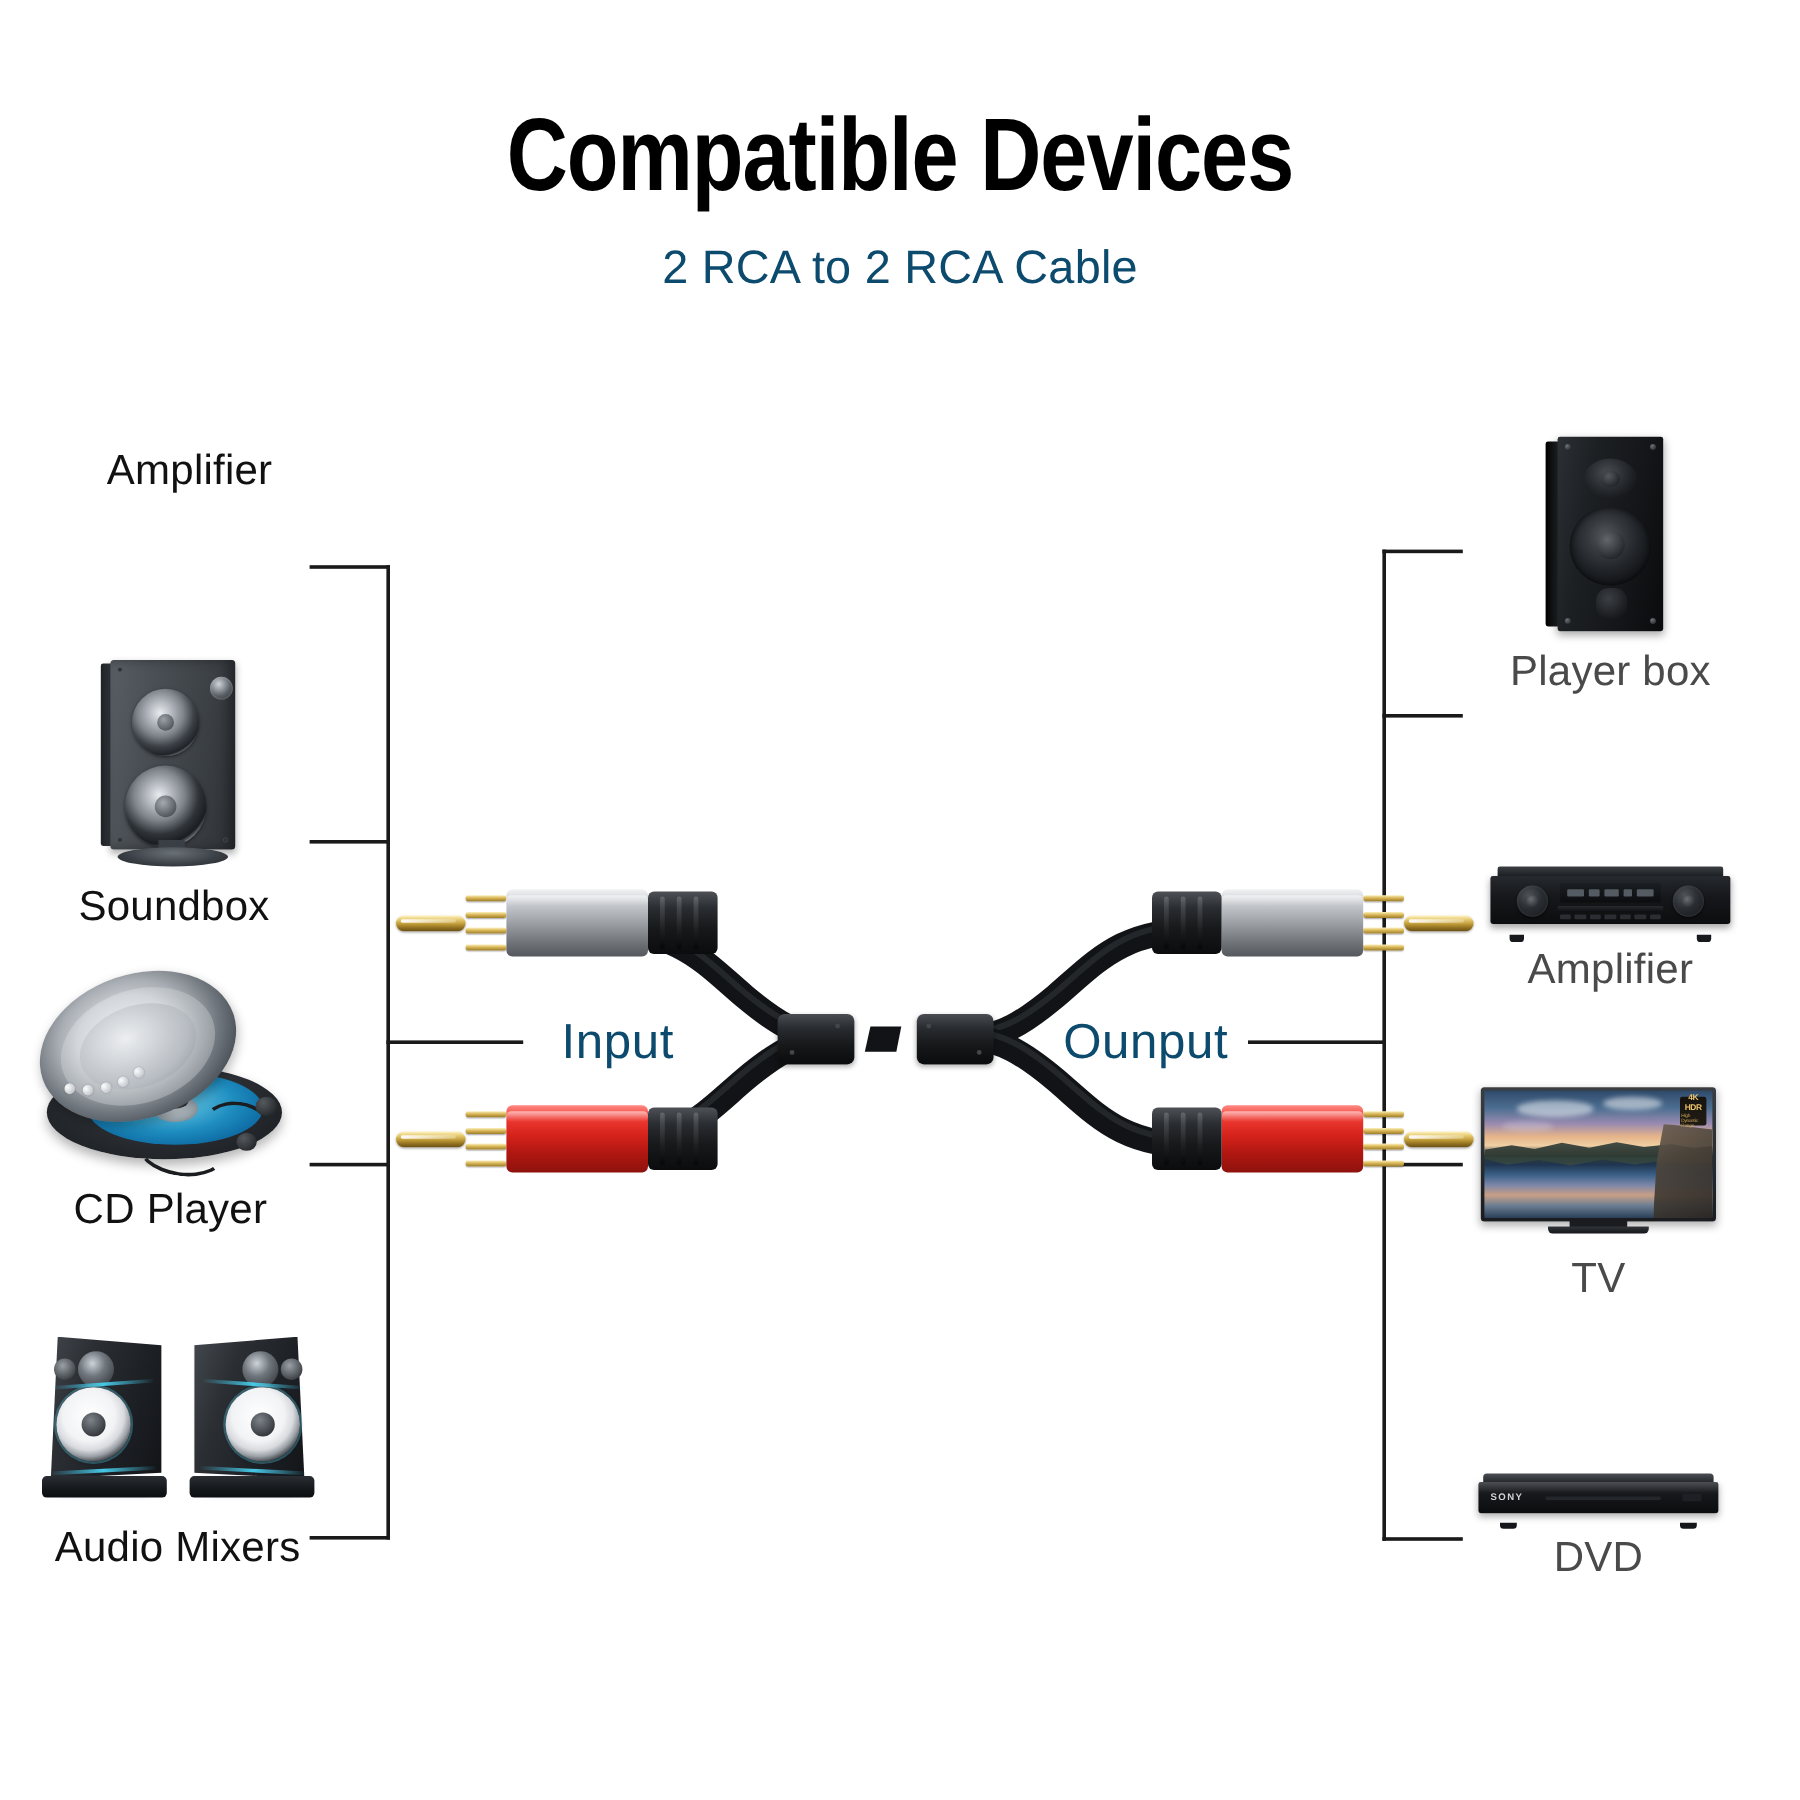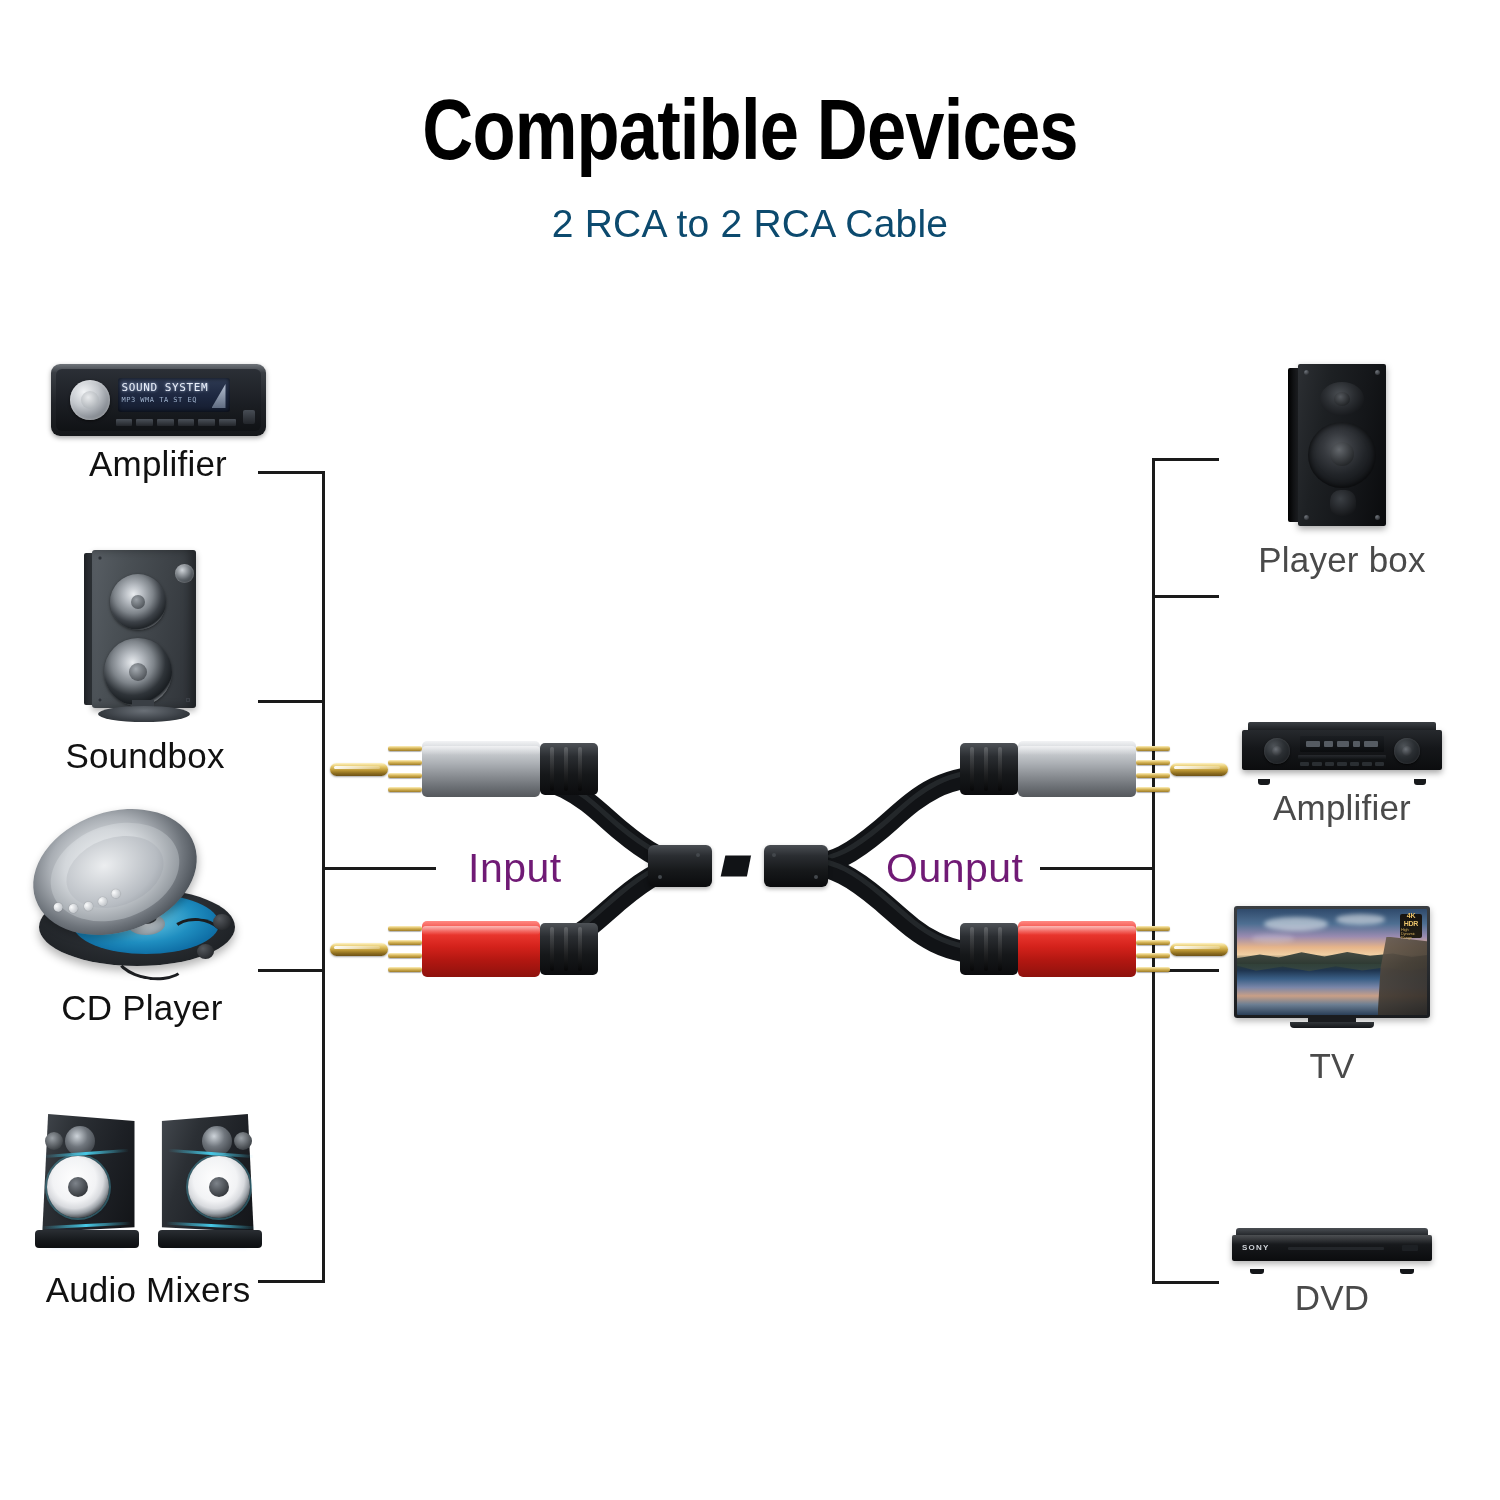--- a/index.html
+++ b/index.html
@@ -245,21 +245,21 @@
   .boot{width:58px;height:52px;position:relative;border-radius:5px;
     background:linear-gradient(180deg,#4e5257 0%,#2a2d31 26%,#16181a 60%,#0b0c0e 100%);}
   .boot i{position:absolute;top:4px;width:4px;height:44px;border-radius:2px;
     background:linear-gradient(180deg,rgba(255,255,255,.18),rgba(0,0,0,.5));}
   .splitter{position:absolute;width:64px;height:42px;border-radius:6px;
     background:linear-gradient(180deg,#4a4e53 0%,#2a2d31 26%,#16181a 62%,#0a0b0d 100%);
     box-shadow:0 2px 4px rgba(0,0,0,.3);}
   .splitter b{position:absolute;width:4px;height:4px;border-radius:50%;background:#43474c;}
 
   
-  .io-label{position:absolute;font-size:41px;color:#701a75;letter-spacing:.5px;white-space:nowrap;}
+  .io-label{position:absolute;font-size:41px;color:#0c4a6e;letter-spacing:.5px;white-space:nowrap;}
 </style>
 </head>
 <body>
 
 <div class="stage">
 
   <div class="title">Compatible Devices</div>
   <div class="subtitle">2 RCA to 2 RCA Cable</div>
 
   <div>
@@ -274,39 +274,20 @@
   <div>
     <div class="vline" style="left:1152px;top:458px;height:826px;"></div>
     <div class="hline" style="left:1152px;top:458px;width:67px;"></div>
     <div class="hline" style="left:1152px;top:595px;width:67px;"></div>
     <div class="hline" style="left:1152px;top:969px;width:67px;"></div>
     <div class="hline" style="left:1152px;top:1281px;width:67px;"></div>
     <div class="hline" style="left:1040px;top:867px;width:114px;"></div>
   </div>
 
   <div class="device" style="left:48px;top:364px;width:220px;">
-    <div class="art carstereo">
-      <div class="cs-face">
-        <div class="cs-knob"></div>
-        <div class="cs-lcd">
-          <div class="cs-lcdtext">SOUND SYSTEM</div>
-          <div class="cs-lcdsub">MP3 WMA  TA  ST  EQ</div>
-          <div class="cs-eq"></div>
-        </div>
-        <div class="cs-btnrow">
-            <i></i>
-            <i></i>
-            <i></i>
-            <i></i>
-            <i></i>
-            <i></i>
-          </div>
-        <div class="cs-eject"></div>
-      </div>
-    </div>
     <div class="dev-label">Amplifier</div>
   </div>
 
   <div class="device" style="left:75px;top:550px;width:140px;">
     <div class="art spk-gray">
       <div class="sg-side"></div>
       <div class="sg-body">
         <div class="sg-screw" style="left:6px;top:6px;"></div>
         <div class="sg-screw" style="right:6px;bottom:6px;"></div>
         <div class="sg-screw" style="left:6px;bottom:6px;"></div>

